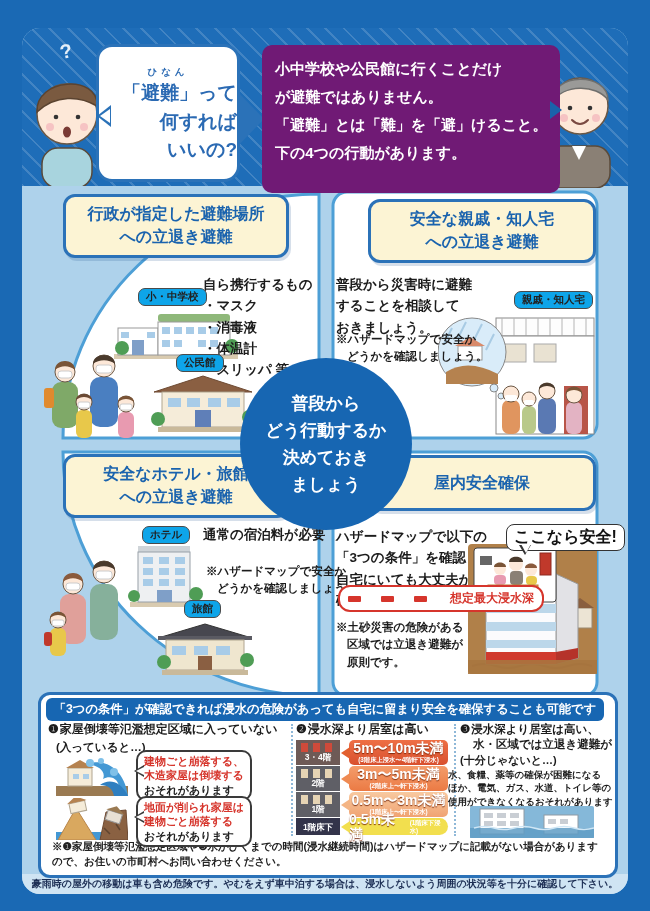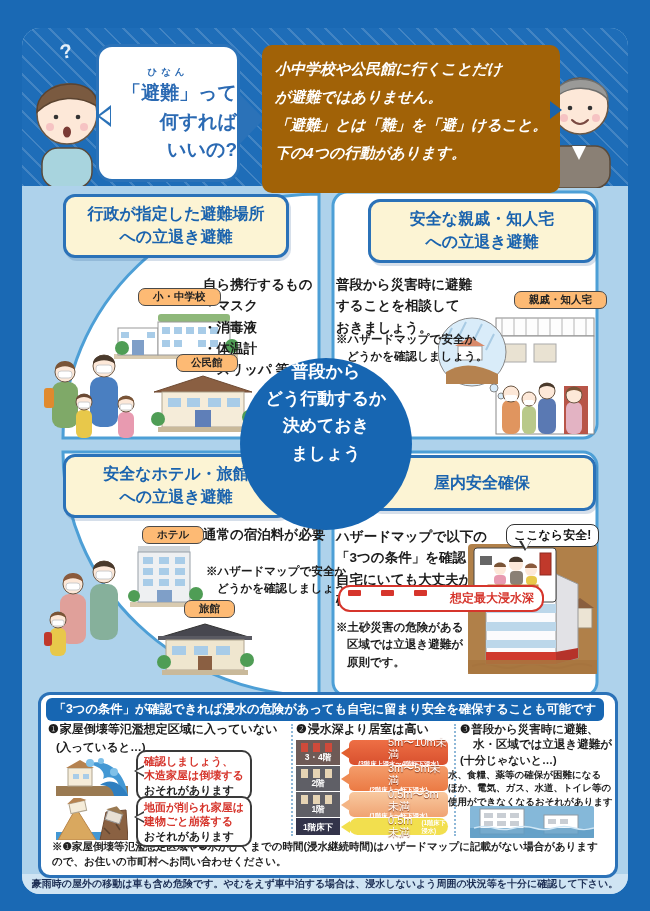--- a/index.html
+++ b/index.html
@@ -16,54 +16,54 @@
   .q-bubble{position:absolute;background:#fff;border:3px solid #2b72b8;border-radius:16px;
         text-align:center;z-index:3;}
   .q-bubble .furi{font-size:9.5px;letter-spacing:4px;color:#2b6ab3;font-weight:bold;margin-top:19px;}
   .q-bubble .ql{font-size:19px;font-weight:bold;color:#2b6ab3;line-height:1.5;white-space:nowrap;text-align:right;}
   .q-tail{position:absolute;left:-13px;top:58px;width:0;height:0;border:11px solid transparent;
         border-right:14px solid #2b72b8;}
   .q-tail2{position:absolute;left:-6px;top:62px;width:0;height:0;border:7px solid transparent;
         border-right:10px solid #fff;}
   .qmark{position:absolute;color:#e4eef8;font-weight:bold;font-size:20px;transform:rotate(-12deg);z-index:2;}
   
-  .a-box{position:absolute;background:#a16207;border-radius:10px;padding:10px 13px;z-index:3;font-style:italic;}
+  .a-box{position:absolute;background:#701a75;border-radius:10px;padding:10px 13px;z-index:3;}
   .a-box .al{color:#fff;font-weight:bold;font-size:15px;line-height:1.87;white-space:nowrap;}
   .a-tail{position:absolute;right:-11px;top:56px;width:0;height:0;border:9px solid transparent;
         border-left:12px solid #1a63ab;}
   .arrow{position:absolute;width:0;height:0;border-top:27px solid transparent;
         border-bottom:27px solid transparent;border-left:26px solid #2b72b8;z-index:2;}
   
   .quads path,.quads rect{fill:#fff;stroke:#4d9fd6;stroke-width:3;}
   .quads .tail-fill{fill:#fff;stroke:none;}
   .quads .tail-line{fill:none;stroke:#4d9fd6;stroke-width:3;}
   
   .hdr{position:absolute;background:#fcf4d4;border:3px solid #2b72b8;border-radius:12px;
        color:#1a63ae;font-weight:bold;font-size:16px;line-height:1.42;text-align:center;
        display:flex;flex-direction:column;justify-content:center;z-index:6;
        box-shadow:2px 3px 0 rgba(30,80,140,.18);white-space:nowrap;}
   
   .center-circle{position:absolute;background:#1766b2;border-radius:50%;color:#fff;font-weight:bold;
        font-size:17px;line-height:1.6;text-align:center;display:flex;flex-direction:column;
-       justify-content:flex-start;z-index:7;white-space:nowrap;}
+       justify-content:center;z-index:7;white-space:nowrap;}
   
   .bodyt{position:absolute;font-weight:bold;color:#1c1c1c;font-size:13.5px;line-height:1.58;
        white-space:nowrap;z-index:5;margin-top:17px;}
   .notet{position:absolute;font-weight:bold;color:#1c1c1c;font-size:11.5px;line-height:1.5;
        white-space:nowrap;z-index:5;}
   .notet .ind{padding-left:11px;}
-  .lbl{position:absolute;background:#fdba74;border:1.5px solid #4a4a4a;border-radius:7px;
-       font-size:10.5px;font-weight:bold;color:#222;padding:1px 14px;white-space:nowrap;z-index:6;}
+  .lbl{position:absolute;background:#0ea5e9;border:1.5px solid #4a4a4a;border-radius:7px;
+       font-size:10.5px;font-weight:bold;color:#222;padding:1px 7px;white-space:nowrap;z-index:6;}
   
   .legend{position:absolute;background:#fff;border:2px solid #d6352c;border-radius:12px;
-       display:flex;gap:20px;padding:3px 8px;z-index:6;}
+       display:flex;align-items:center;gap:20px;padding:3px 8px;z-index:6;}
   .legend .dash{display:inline-block;width:13px;height:6px;background:#d6352c;border-radius:1px;}
   .legend .lt{color:#d6352c;font-weight:bold;font-size:12px;margin-left:3px;white-space:nowrap;}
   .safe-bubble{position:absolute;background:#fff;border:1.5px solid #333;border-radius:8px;
-       font-size:12px;font-weight:bold;color:#111;padding:2px 7px;white-space:nowrap;z-index:8;}
+       font-size:16px;font-weight:bold;color:#111;padding:2px 7px;white-space:nowrap;z-index:8;}
   .safe-bubble:after{content:"";position:absolute;left:14px;bottom:-8px;border:5px solid transparent;
        border-top:9px solid #fff;}
   .safe-bubble:before{content:"";position:absolute;left:12px;bottom:-11px;border:6px solid transparent;
        border-top:10px solid #333;}
   
   .bpanel{position:absolute;background:#fff;border:3px solid #2b72b8;border-radius:12px;z-index:4;}
   .bheader{position:absolute;background:#1766b2;border-radius:6px;color:#fff;font-weight:bold;
        font-size:12.3px;line-height:23px;text-align:center;white-space:nowrap;z-index:5;}
   .divider{position:absolute;border-left:2px dotted #8fb8d8;z-index:5;}
   .colt{position:absolute;font-size:12px;font-weight:bold;color:#1c1c1c;white-space:nowrap;z-index:5;line-height:1.3;}
@@ -85,21 +85,21 @@
   .floor:before{content:"";position:absolute;top:3px;left:5px;right:5px;height:9px;
        background:repeating-linear-gradient(90deg,#e6d4b4 0 7px,transparent 7px 12px);}
   .f1{background:#6e5a56;}
   .f1:before{background:repeating-linear-gradient(90deg,#cf4a3a 0 7px,transparent 7px 12px);}
   .f4{background:#33344a;}
   .f4:before{display:none;}
   .dl{position:relative;flex:1;margin-left:9px;border-radius:5px;color:#fff;display:flex;
        flex-direction:column;justify-content:center;align-items:center;}
   .dl:before{content:"";position:absolute;left:-8px;top:50%;margin-top:-6px;
        border:6px solid transparent;border-left:0;border-right:9px solid var(--c);}
-  .dl .m{font-size:11px;font-weight:normal;line-height:1.05;text-shadow:0 1px 1px rgba(110,30,0,.85);margin-left:39px;}
+  .dl .m{font-size:14px;font-weight:bold;line-height:1.05;text-shadow:0 1px 1px rgba(110,30,0,.85);}
   .dl .s{font-size:6.3px;font-weight:bold;line-height:1.25;}
   .d1{background:linear-gradient(180deg,#ee6f45,#d8502e);--c:#e2602f;}
   .d2{background:linear-gradient(180deg,#f49d6b,#eb7a44);--c:#ef8a52;}
   .d3{background:linear-gradient(180deg,#f8c9a0,#f0a372);--c:#f4b585;}
   .d4{background:#f2df4e;--c:#f2df4e;border-radius:9px;}
   .smallbody{position:absolute;font-size:9.5px;font-weight:bold;color:#1c1c1c;line-height:1.4;
        white-space:nowrap;z-index:5;}
   .footnote{position:absolute;font-size:10.5px;font-weight:bold;color:#222;line-height:1.45;z-index:5;}
   .caution{position:absolute;left:0;bottom:0;width:100%;height:20px;background:#cfe4f3;
        color:#1d2f55;font-weight:bold;font-size:10px;line-height:20px;text-align:center;white-space:nowrap;}
@@ -412,21 +412,21 @@
     <polygon points="10,16 24,8 38,16" fill="#b5824f"></polygon>
     <rect x="17" y="22" width="6" height="5" fill="#a8cce8"></rect>
       <rect x="27" y="22" width="6" height="5" fill="#a8cce8"></rect>
     <path d="M72 44 C68 16 48 6 32 12 C44 14 50 20 47 27 C56 22 66 28 63 44 Z" fill="#4398d4"></path>
     <circle cx="34" cy="11" r="4" fill="#7fc0e8"></circle>
       <circle cx="45" cy="9" r="3" fill="#7fc0e8"></circle>
       <circle cx="58" cy="20" r="4" fill="#7fc0e8"></circle>
     <path d="M72 44 C64 28 52 27 44 33 Q56 33 58 44 Z" fill="#2f7fc0"></path>
   </svg>
   <div class="sp-bubble" style="left:136px;top:750px">
-    <div class="redl">確認しましょう、</div>
+    <div class="redl">建物ごと崩落する、</div>
     <div class="redl">木造家屋は倒壊する</div>
     <div class="blkl">おそれがあります</div>
   </div>
   <svg class="abs" style="left:56px;top:798px;z-index:5" width="72" height="42" viewBox="0 0 72 42">
     <rect x="0" y="34" width="72" height="8" fill="#4398d4"></rect>
     <polygon points="2,42 20,10 40,42" fill="#d9a85f" stroke="#b8854a"></polygon>
     <g transform="rotate(-12 22 10)">
       <rect x="14" y="4" width="16" height="10" fill="#f5ecd9" stroke="#b0a590"></rect>
       <polygon points="12,4 22,-2 32,4" fill="#b5824f"></polygon>
     </g>
@@ -471,21 +471,21 @@
     <div class="dr" style="height:17px">
       <div class="floor f4">1階床下</div>
       <div class="dl d4" style="flex-direction:row;gap:2px">
         <div class="m">0.5m未満</div>
         <div class="s">(1階床下浸水)</div>
       </div>
     </div>
   </div>
 
   <div class="colt" style="left:460px;top:722px;font-size:11.5px">
-    <span class="num">❸</span><span>普段から災害時に避難、</span>
+    <span class="num">❸</span><span>浸水深より居室は高い、</span>
     <div style="padding-left:13px">水・区域では立退き避難が</div>
   </div>
   <div class="subt" style="left:460px;top:753px;font-size:11px">(十分じゃないと…)</div>
   <div class="smallbody" style="left:448px;top:768px">
     <div>水、食糧、薬等の確保が困難になる</div>
     <div>ほか、電気、ガス、水道、トイレ等の</div>
     <div>使用ができなくなるおそれがあります</div>
   </div>
   <svg class="abs" style="left:470px;top:806px;z-index:5" width="124" height="32" viewBox="0 0 124 32">
     <rect width="124" height="32" rx="2" fill="#85b8d9"></rect>

